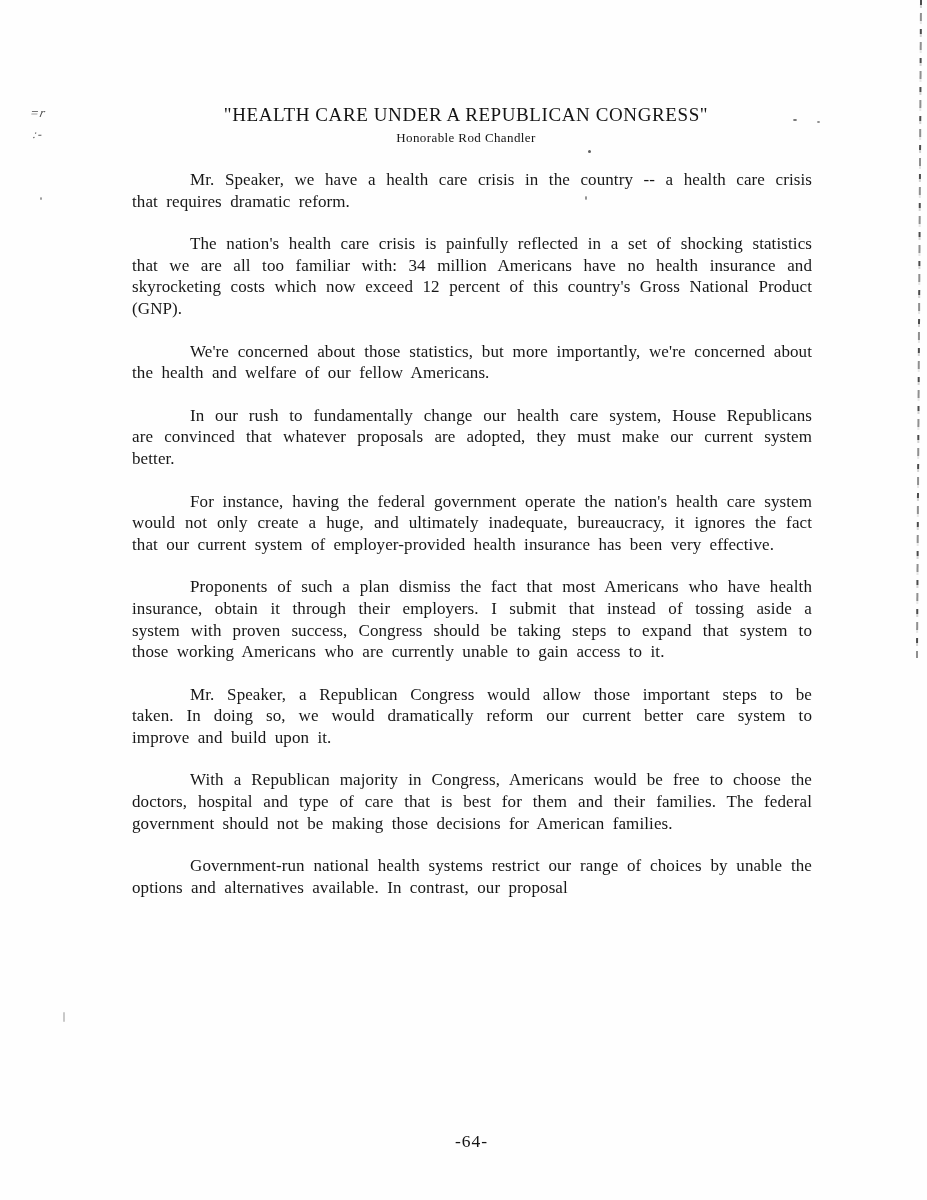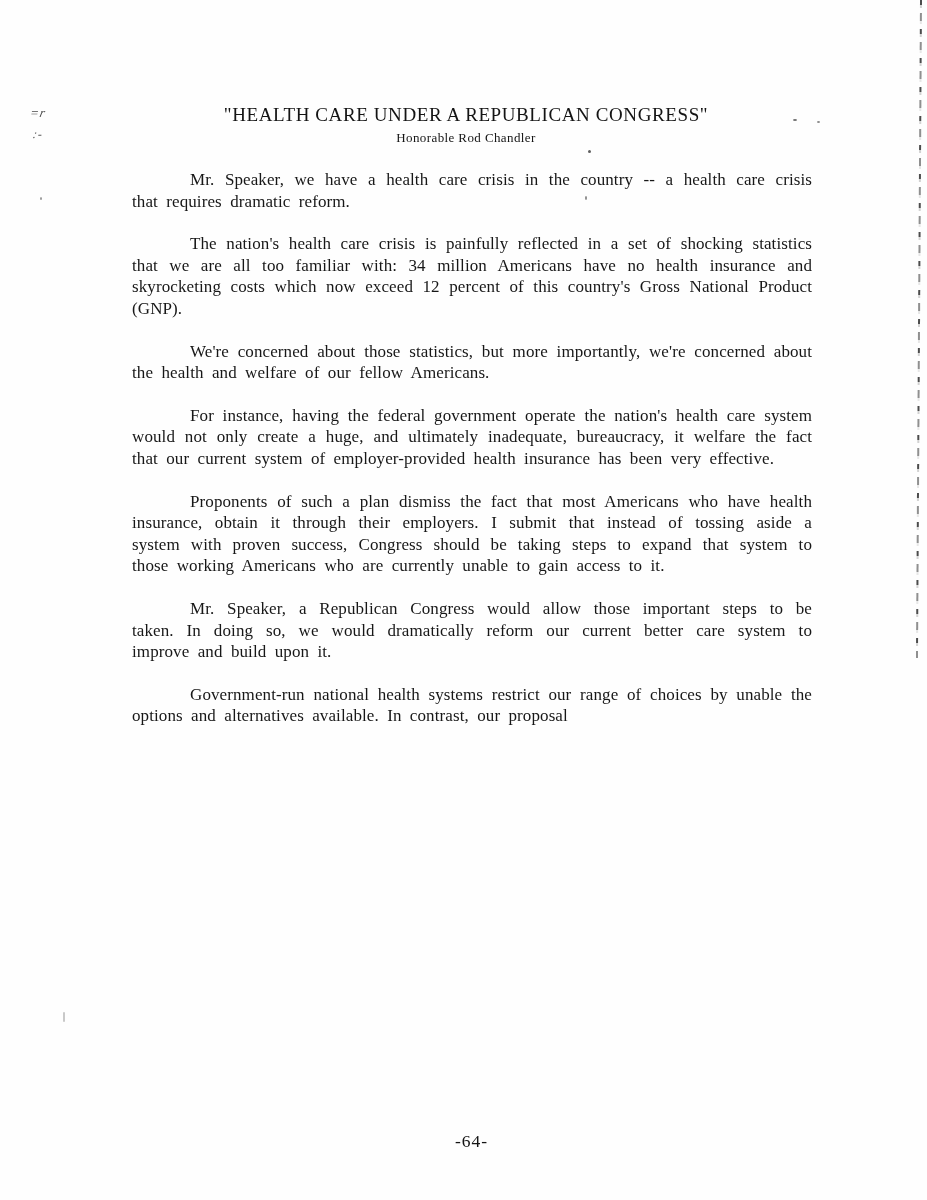--- a/index.html
+++ b/index.html
@@ -108,21 +108,23 @@
   <div class="speck s5"></div>
   <div class="speck s6"></div>
 
   <div class="content">
     <h1 class="title">"HEALTH CARE UNDER A REPUBLICAN CONGRESS"</h1>
     <h2 class="subtitle">Honorable Rod Chandler</h2>
     <div class="paragraphs">
         <p class="para">Mr. Speaker, we have a health care crisis in the country -- a health care crisis that requires dramatic reform.</p>
         <p class="para">The nation's health care crisis is painfully reflected in a set of shocking statistics that we are all too familiar with:  34 million Americans have no health insurance and skyrocketing costs which now exceed 12 percent of this country's Gross National Product (GNP).</p>
         <p class="para">We're concerned about those statistics, but more importantly, we're concerned about the health and welfare of our fellow Americans.</p>
-        <p class="para">For instance, having the federal government operate the nation's health care system would not only create a huge, and ultimately inadequate, bureaucracy, it welfare the fact that our current system of employer-provided health insurance has been very effective.</p>
+        <p class="para">In our rush to fundamentally change our health care system, House Republicans are convinced that whatever proposals are adopted, they must make our current system better.</p>
+        <p class="para">For instance, having the federal government operate the nation's health care system would not only create a huge, and ultimately inadequate, bureaucracy, it ignores the fact that our current system of employer-provided health insurance has been very effective.</p>
         <p class="para">Proponents of such a plan dismiss the fact that most Americans who have health insurance, obtain it through their employers.  I submit that instead of tossing aside a system with proven success, Congress should be taking steps to expand that system to those working Americans who are currently unable to gain access to it.</p>
         <p class="para">Mr. Speaker, a Republican Congress would allow those important steps to be taken.  In doing so, we would dramatically reform our current better care system to improve and build upon it.</p>
+        <p class="para">With a Republican majority in Congress, Americans would be free to choose the doctors, hospital and type of care that is best for them and their families.  The federal government should not be making those decisions for American families.</p>
         <p class="para">Government-run national health systems restrict our range of choices by unable the options and alternatives available.  In contrast, our proposal</p>
       </div>
   </div>
 
   <div class="page-number">-64-</div>
 </div>
 
 </body></html>

